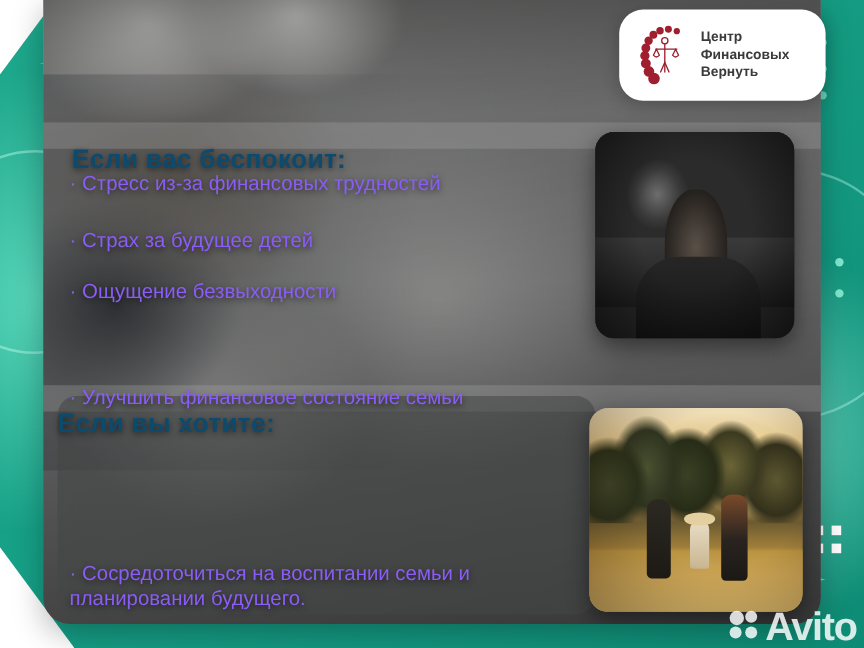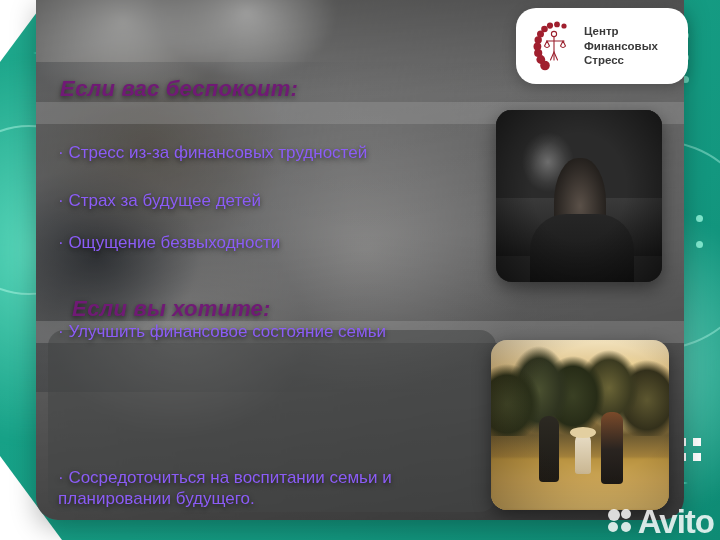--- a/index.html
+++ b/index.html
@@ -121,30 +121,30 @@
     background:rgba(68,70,70,.56);
     border-radius:16px;
   }
   #panel-2{
     left:12px; top:330px; width:448px; height:182px;
   }
 
   
   .heading{
     position:absolute;
-    color:#701a75;
-    font-style:italic;
+    color:#0c4a6e;
     font-weight:bold;
     font-size:22px;
     letter-spacing:.2px;
     text-shadow:0 2px 5px rgba(0,0,0,.55);
     white-space:nowrap;
+    margin-top:44px;
   }
   #heading-1{ left:24px; top:76px; }
-  #heading-2{ left:36px; top:296px; }
+  #heading-2{ left:12px; top:296px; }
 
   
   .bullet{
     position:absolute;
     color:#8b5cf6;
     font-size:17px;
     line-height:21px;
     text-shadow:0 2px 5px rgba(0,0,0,.6);
   }
   #bullet-1-0{ left:22px; top:142px; width:430px; }
@@ -371,21 +371,21 @@
         <path d="M17 21 L14.5 26 M17 21 L19.5 26 M14.5 26 q2.5 3 5 0"></path>
         <path d="M33 21 L30.5 26 M33 21 L35.5 26 M30.5 26 q2.5 3 5 0"></path>
         <circle cx="24" cy="14" r="2.6"></circle>
         <path d="M20.5 40 L24 32 L27.5 40"></path>
       </g>
     </svg>
   </div>
   <div id="logo-text">
     <div>Центр</div>
     <div>Финансовых</div>
-    <div>Стресс</div>
+    <div>Вернуть</div>
   </div>
 </div>
 
 <div id="avito-watermark">
   <div id="avito-dots">
     <span></span>
       <span></span>
       <span></span>
       <span></span>
   </div>

